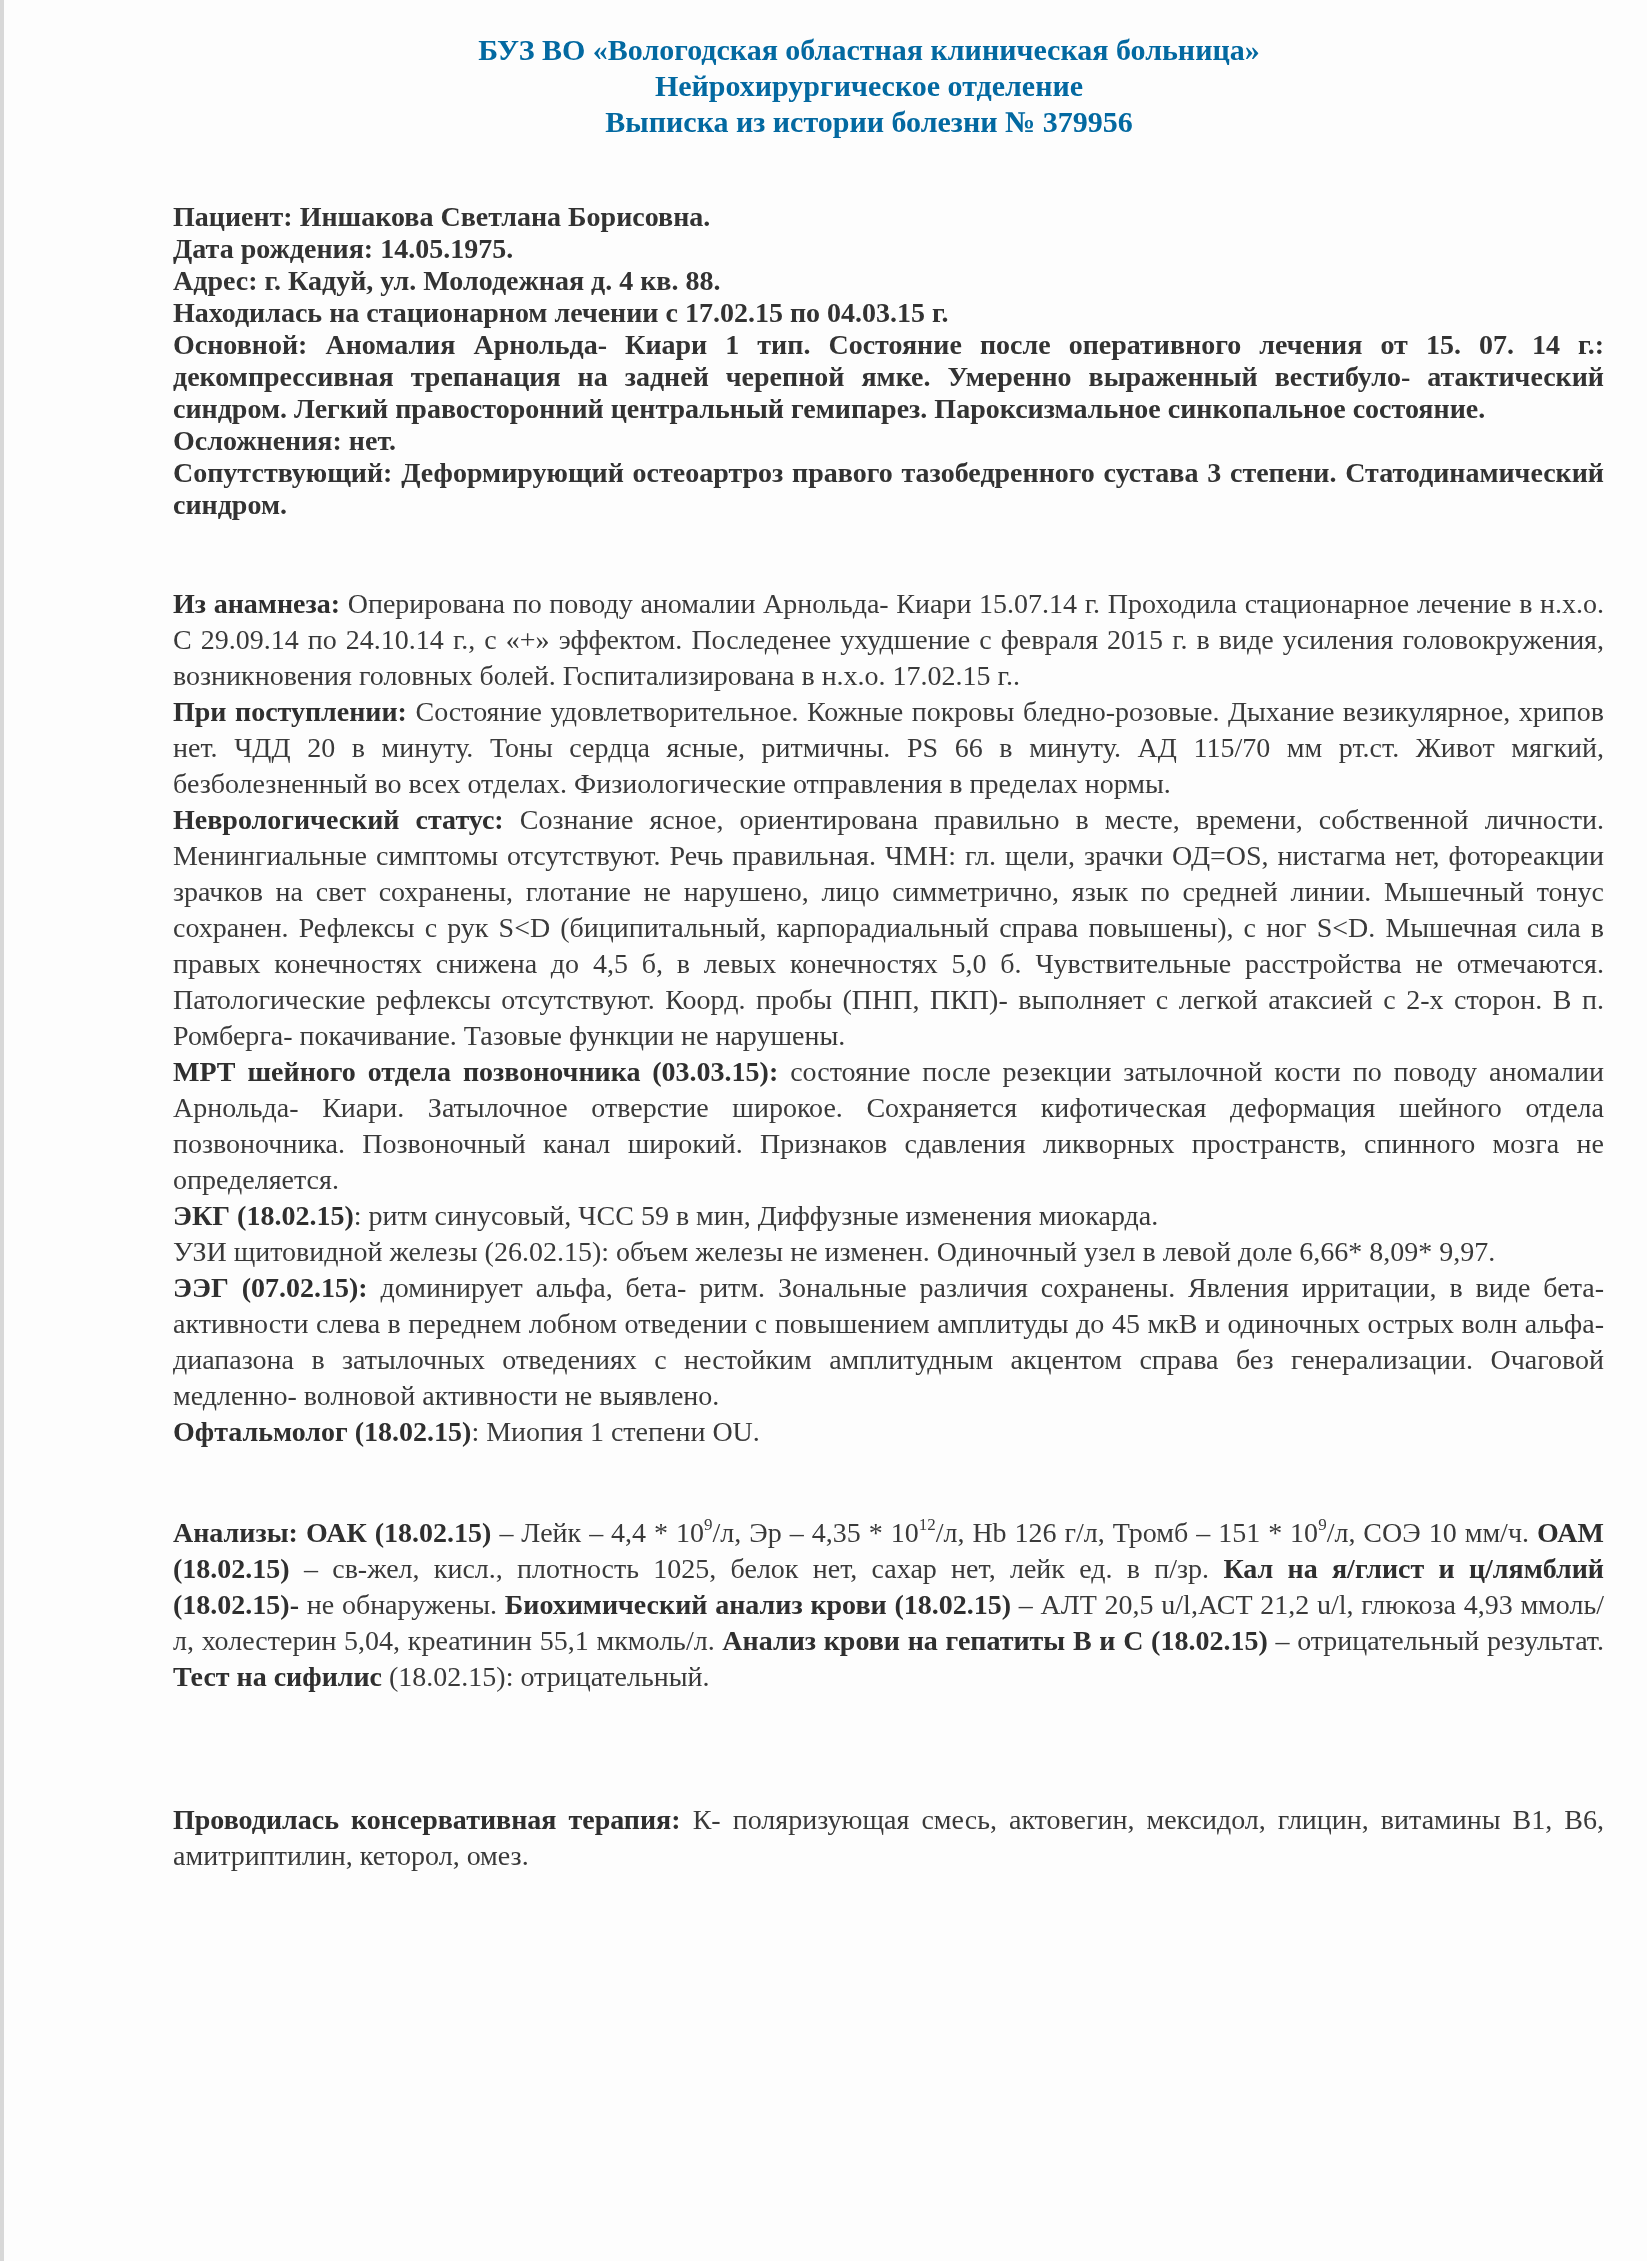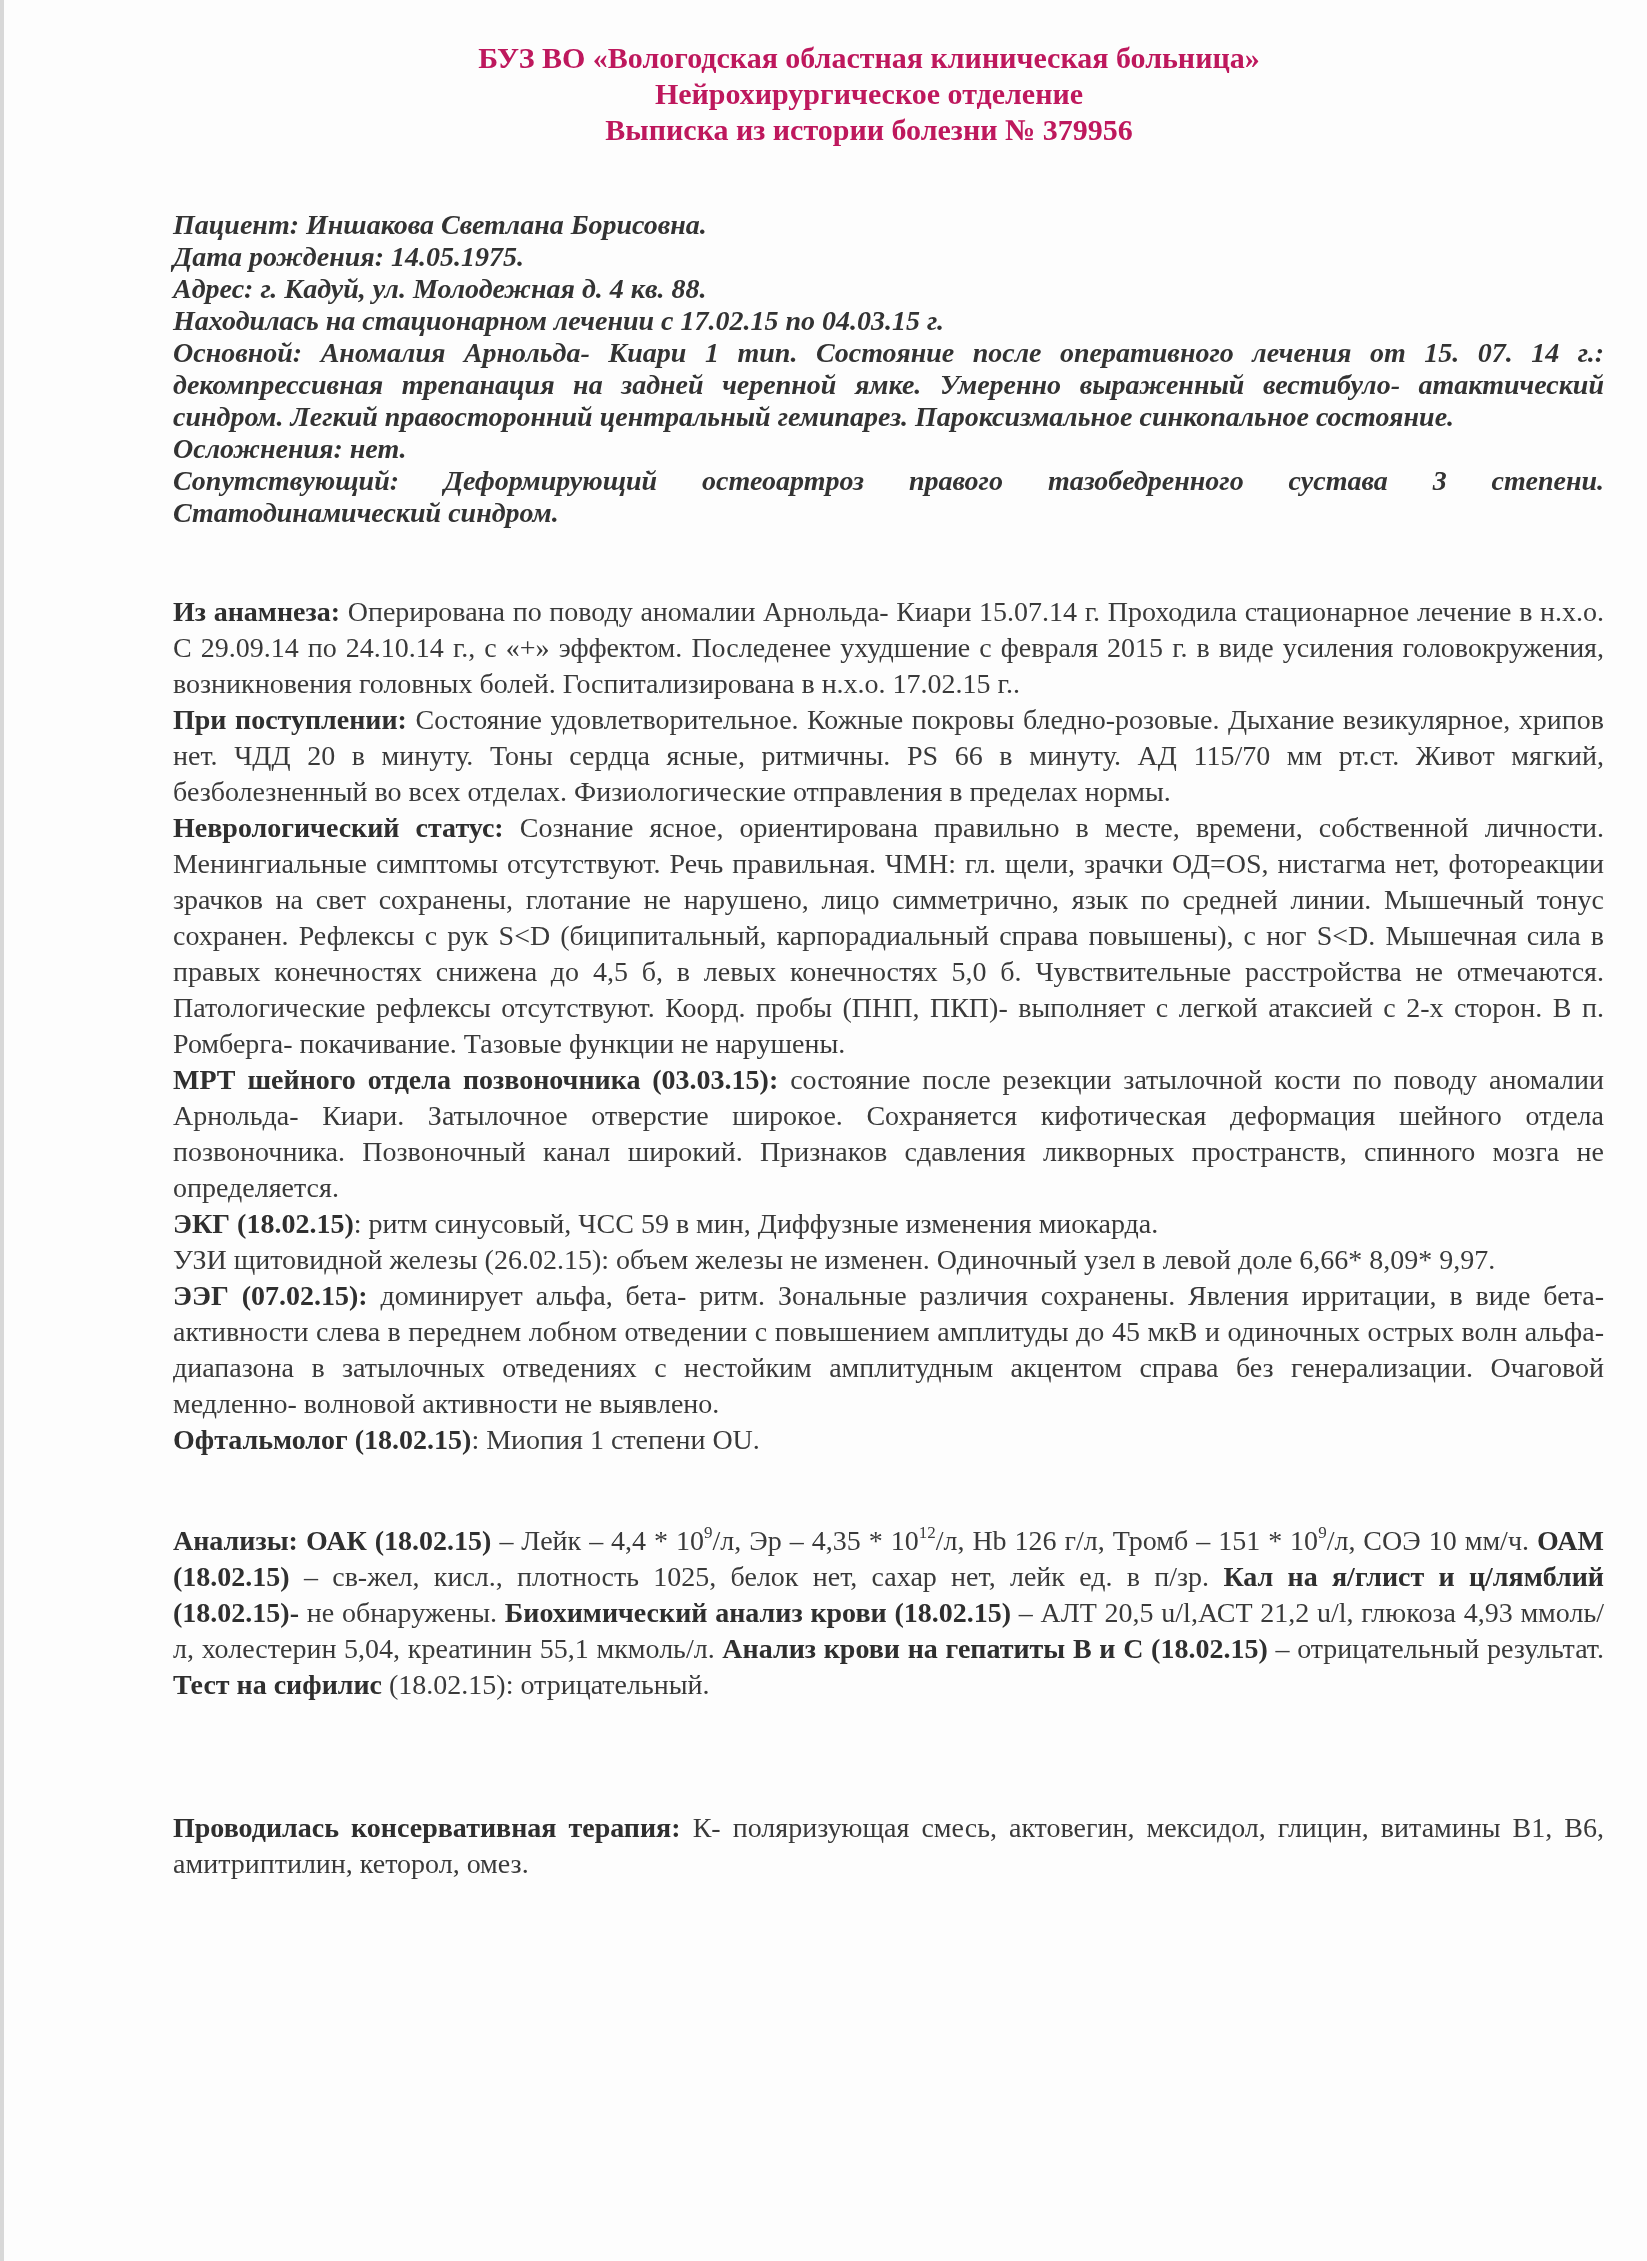--- a/index.html
+++ b/index.html
@@ -18,32 +18,32 @@
   .page {
     position: absolute;
     left: 173px; top: 0;
     width: 1431px;
   }
   .header {
     text-align: center;
     font-weight: bold;
     font-size: 30px;
     line-height: 36px;
-    color: #be185d;
-    padding-top: 40px;
+    color: #0369a1;
+    padding-top: 32px;
   }
   .header div { margin-left: -39px; }
   .patient {
     margin-top: 61px;
     font-weight: bold;
     font-size: 28px;
     line-height: 32px;
     color: #333;
   }
-  .patient p { margin: 0 0 0 0; font-style: italic; }
+  .patient p { margin: 0 0 0 0; }
   .justify {
     text-align: justify;
     text-align-last: left;
   }
   .b { font-weight: bold; color: #2f2f2f; text-align: right; }
   .section {
     font-size: 28px;
     line-height: 36px;
     margin: 0;
   }

